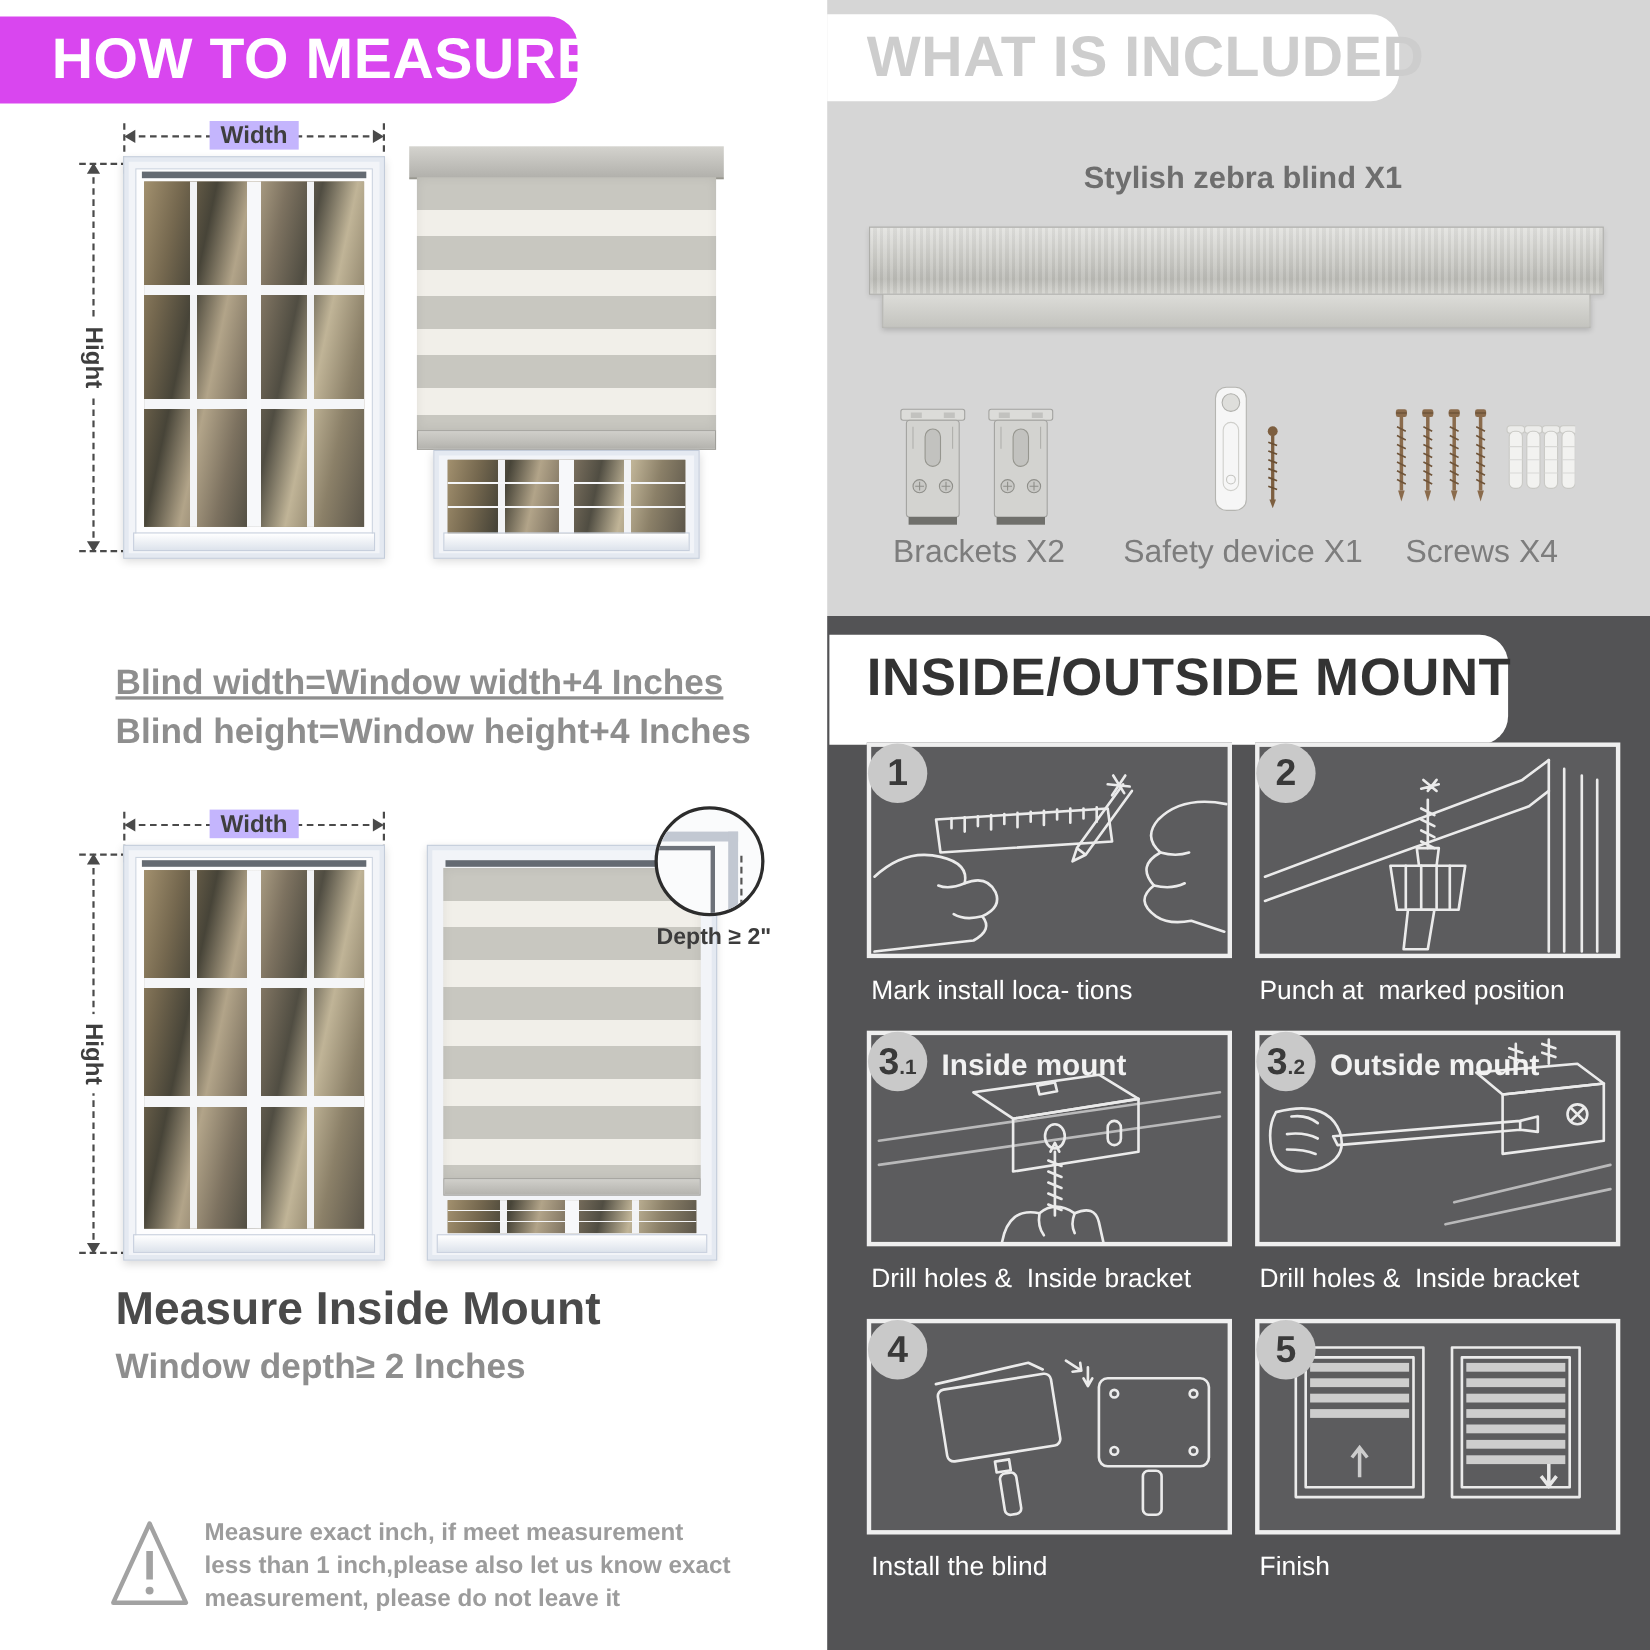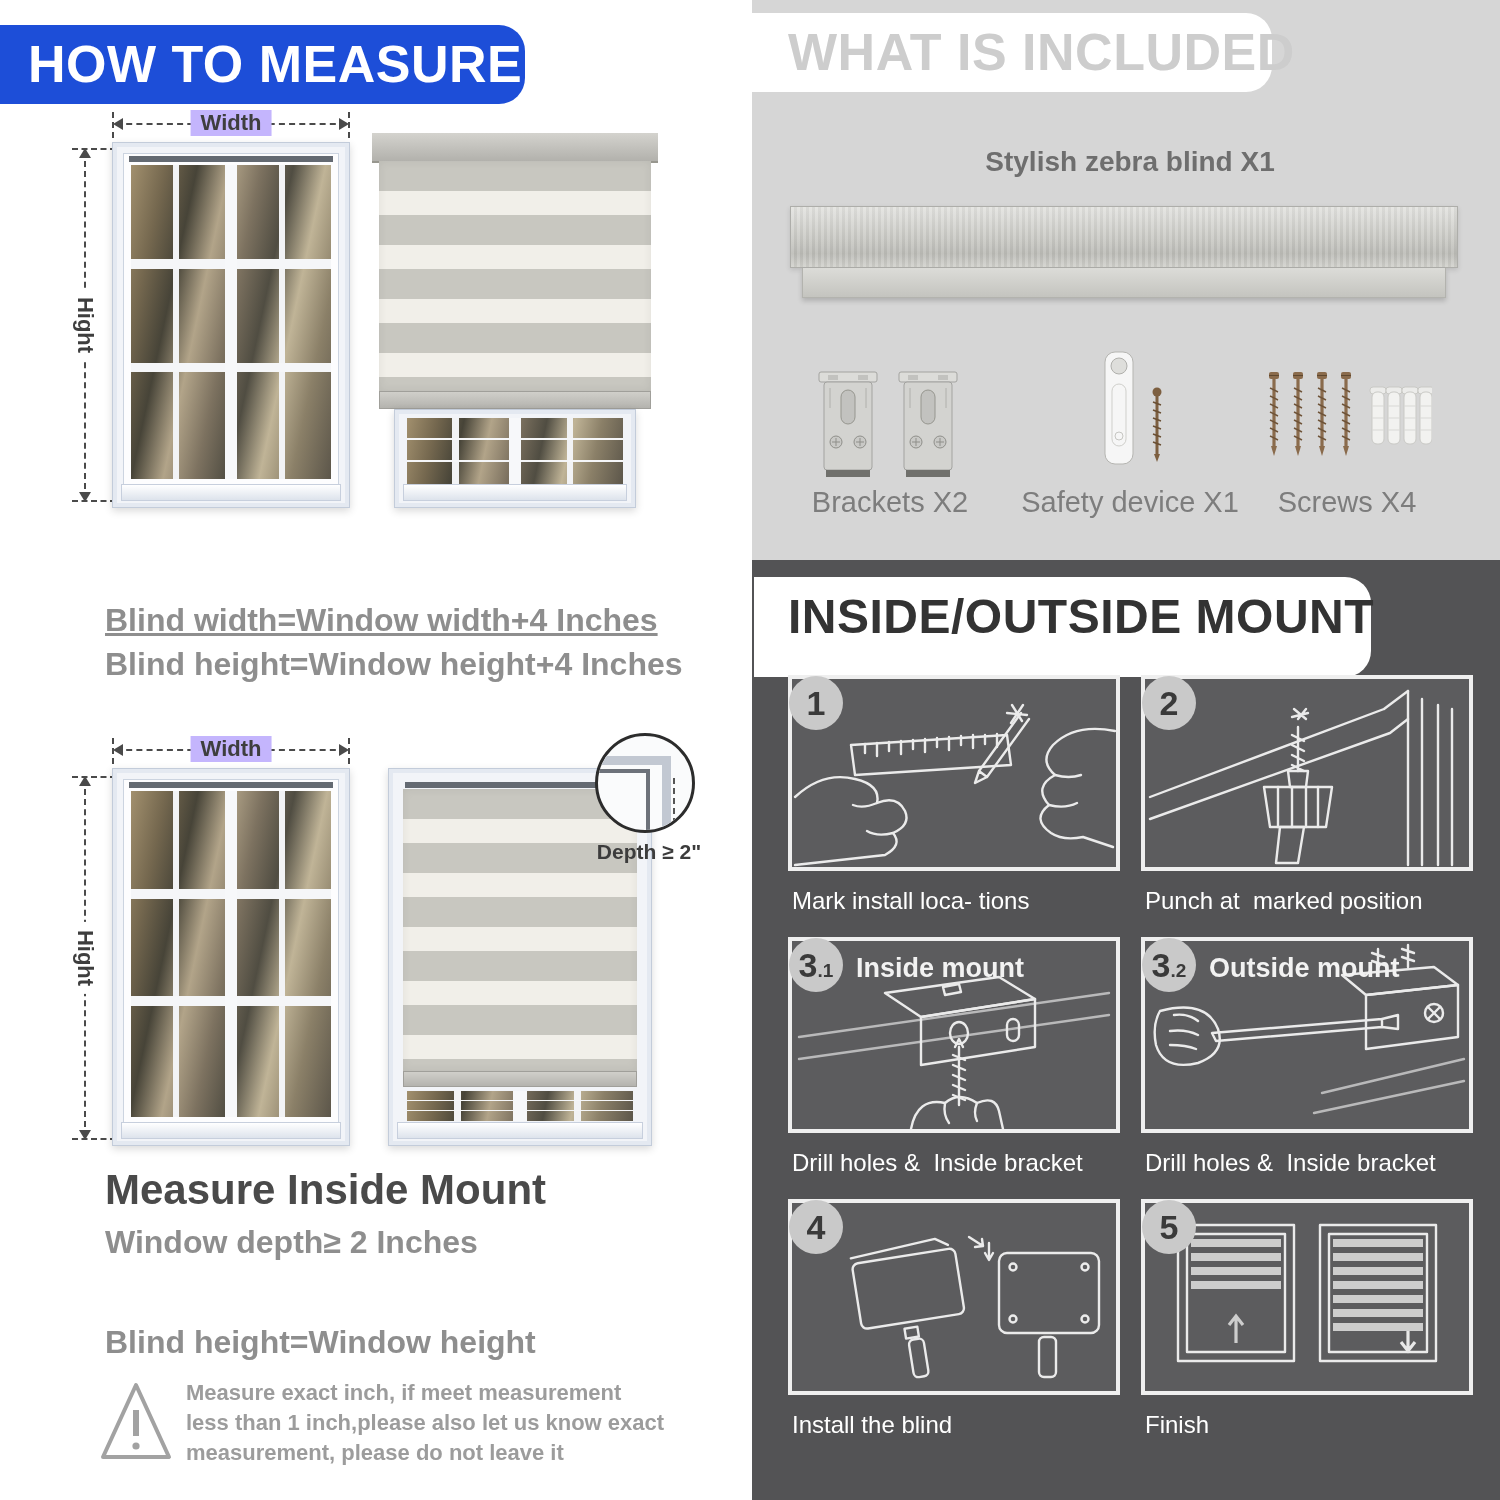--- a/index.html
+++ b/index.html
@@ -2,21 +2,21 @@
 <html><head>
 <meta charset="utf-8">
 <style>
   html,body{margin:0;padding:0;background:#fff;}
   #stage{position:relative;width:1500px;height:1500px;overflow:hidden;background:#fff;
          font-family:"Liberation Sans",sans-serif;}
   .abs{position:absolute;}
   
   .hdr{position:absolute;height:79px;line-height:79px;font-weight:bold;font-size:52px;
        border-radius:0 26px 26px 0;box-sizing:border-box;letter-spacing:.5px;white-space:nowrap;}
-  .hdr-left{left:0;top:25px;width:525px;background:#1d4ed8;color:#ffffff;padding-left:28px;}
+  .hdr-left{left:0;top:15px;width:525px;background:#d946ef;color:#ffffff;padding-left:47px;}
   .hdr-incl{left:752px;top:13px;width:520px;background:#ffffff;color:#cdcdcd;padding-left:36px;}
   .hdr-mount{left:754px;top:577px;width:617px;height:100px;line-height:80px;background:#ffffff;
              color:#333333;font-size:48px;padding-left:34px;border-radius:0 26px 26px 0;}
   
   .panel-light{position:absolute;left:752px;top:0;width:748px;height:560px;background:#d6d6d6;}
   .panel-dark{position:absolute;left:752px;top:560px;width:748px;height:940px;background:#535355;}
   
   .win{position:absolute;background:#f2f4f8;border:1px solid #c3ccda;
        box-shadow:inset 0 0 0 4px #e4e9f1, 0 3px 8px rgba(0,0,0,.15);box-sizing:border-box;}
   .win .inframe{position:absolute;left:10px;right:10px;top:10px;bottom:10px;background:#fdfdfe;
@@ -163,21 +163,20 @@
   </div>
   <div class="inset">
     <div class="L1"></div>
       <div class="L2"></div>
       <div class="dline"></div>
   </div>
   <div class="depth-label">Depth ≥ 2"</div>
 
   <div class="h-big" style="left:105px;top:1166px;font-size:42px;">Measure Inside Mount</div>
   <div class="h-line" style="left:105px;top:1224px;">Window depth≥ 2 Inches</div>
-  <div class="h-line" style="left:105px;top:1324px;">Blind height=Window height</div>
 
   <svg class="abs" style="left:98px;top:1378px;" width="76" height="88" viewBox="0 0 76 88">
     <path d="M38,7 L71,79 L5,79 Z" fill="none" stroke="#a2a2a2" stroke-width="4" stroke-linejoin="round"></path>
     <line x1="38" y1="32" x2="38" y2="58" stroke="#a2a2a2" stroke-width="6"></line>
     <circle cx="38" cy="68" r="3.6" fill="#a2a2a2"></circle>
   </svg>
   <div class="warn-text">Measure exact inch, if meet measurement less than 1 inch,please also let us know exact measurement, please do not leave it</div>
 
   <div class="hdr hdr-incl">WHAT IS INCLUDED</div>
   <div class="product-label">Stylish zebra blind X1</div>

